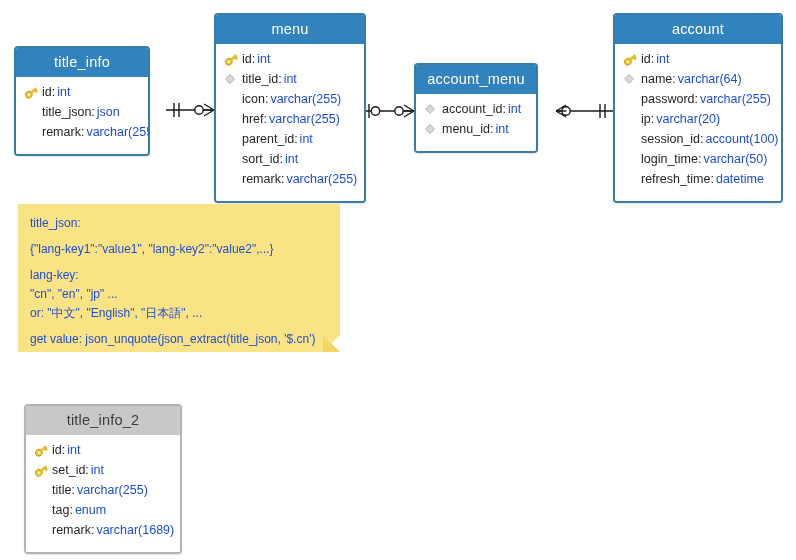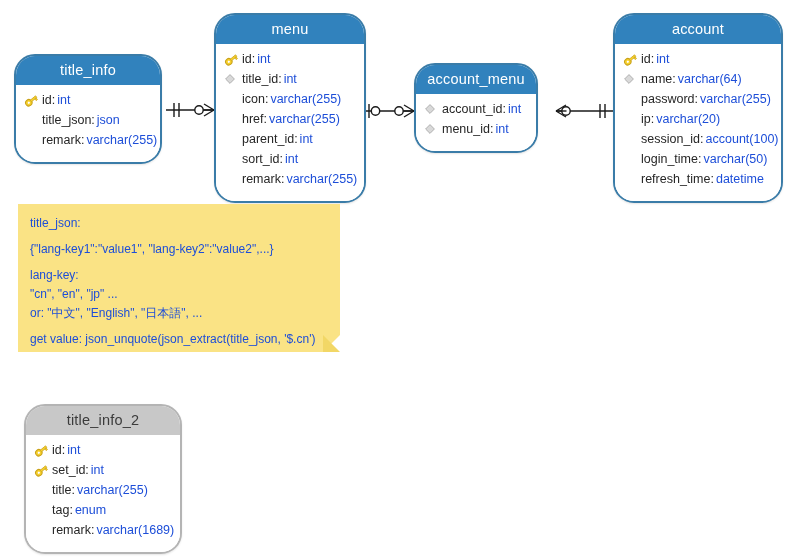--- a/index.html
+++ b/index.html
@@ -17,21 +17,21 @@
 
   #canvas {
     position: absolute;
     inset: 0;
   }
 
   
   .entity {
     position: absolute;
     border: 2px solid #3a7ca8;
-    border-radius: 21px;
+    border-radius: 4px;
     background: #ffffff;
     box-sizing: border-box;
     overflow: hidden;
     box-shadow: 0 1px 2px rgba(0,0,0,0.10);
   }
   .entity.gray {
     border-color: #b4b4b4;
   }
   .entity-header {
     background: #3182bd;
@@ -152,21 +152,21 @@
         <line x1="556" y1="111" x2="566" y2="105"></line>
         <line x1="556" y1="111" x2="566" y2="117"></line>
         <line x1="556" y1="111" x2="566.5" y2="111"></line>
         <line x1="600" y1="104" x2="600" y2="118"></line>
         <line x1="605" y1="104" x2="605" y2="118"></line>
       </g>
 
     </g>
   </svg>
 
-  <div class="entity" style="left:14px; top:54px; width:148px;">
+  <div class="entity" style="left:14px; top:46px; width:136px;">
     <div class="entity-header">title_info</div>
     <div class="entity-body">
 
       <div class="field">
         <span class="field-icon">
           <svg width="15" height="13" viewBox="0 0 15 13">
             <g transform="rotate(-40 7.5 6.5)">
               <circle cx="4" cy="6.5" r="3.2" fill="#f7d02c" stroke="#c9a21a" stroke-width="1"></circle>
               <circle cx="4" cy="6.5" r="1.1" fill="#ffffff"></circle>
               <rect x="6.6" y="5.5" width="7" height="2" fill="#f7d02c" stroke="#c9a21a" stroke-width="0.7"></rect>

